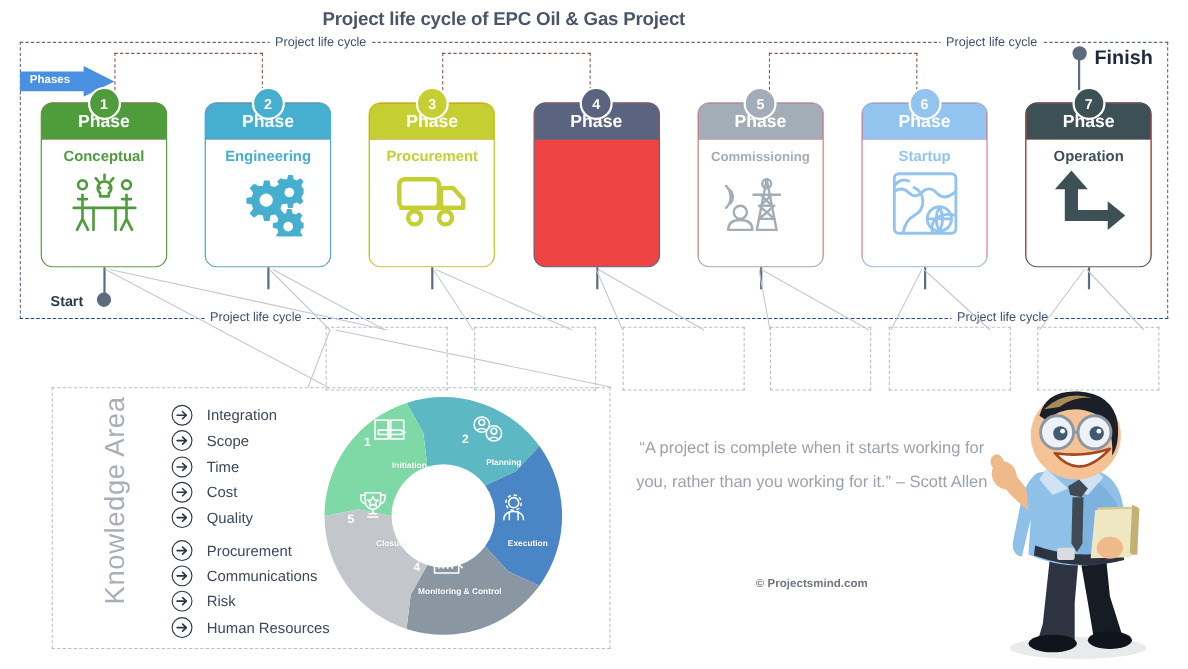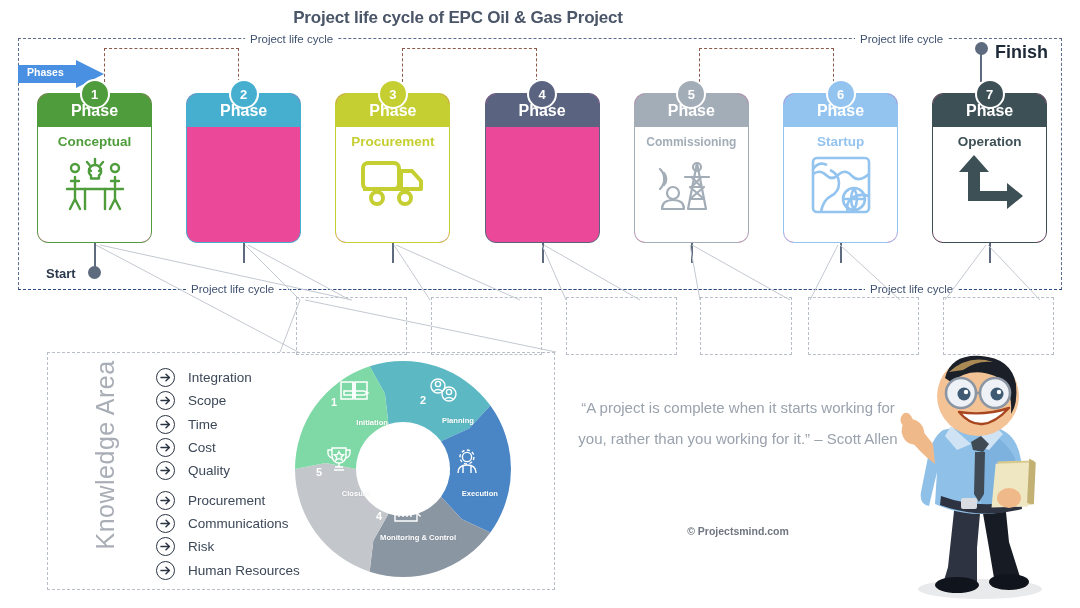--- a/index.html
+++ b/index.html
@@ -40,21 +40,21 @@
   
   #phases-arrow{left:0;top:60px;width:86px;height:28px;margin-left:18px;}
   #phases-arrow .txt{
     position:absolute;left:9px;top:6px;color:#fff;
     font-size:10.5px;font-weight:bold;
   }
 
   
   .card{
     width:115px;height:150px;top:93px;
-    border-radius:11px;background:#ec4899;
+    border-radius:11px;background:#ef4444;
     box-sizing:border-box;overflow:hidden;
   }
   .card .hdr{
     height:33px;width:100%;
     display:flex;align-items:center;justify-content:center;
     color:#fff;font-size:16px;font-weight:bold;
     box-sizing:border-box;
   }
   .card .body{
     height:117px;display:flex;flex-direction:column;
@@ -178,20 +178,31 @@
             <path d="M12 22 v10 M12 34 v10 M12 44 l-5 10 M12 44 l5 10 M8 26 h8"></path>
             <path d="M52 22 v10 M52 34 v10 M52 44 l-5 10 M52 44 l5 10 M48 26 h8"></path>
             <path d="M22 34 v20 M42 34 v20"></path>
           </svg></div>
       </div>
     </div>
     <div class="abs bubble" style="background: rgb(79, 156, 60); left: 79.5px;">1</div>
     <div class="abs stub" style="left: 94px; height: 28px;"></div>
     <div class="abs card" style="left: 186.2px; border: 1.6px solid rgb(70, 175, 208);">
       <div class="hdr" style="background: rgb(70, 175, 208);">Phase</div>
+      <div class="body">
+        <div class="nm" style="color: rgb(70, 175, 208); font-size: 13.5px;">Engineering</div>
+        <div class="ico"><svg width="64" height="60" viewBox="0 0 64 60" fill="#46afd0">
+            <path d="M23 14 l4 0 1 -5 5 0 1 5 4 1 4 -3 4 4 -3 4 1 4 5 1 0 5 -5 1 -1 4 3 4 -4 4 -4 -3 -4 1 -1 5 -5 0 -1 -5 -4 -1 -4 3 -4 -4 3 -4 -1 -4 -5 -1 0 -5 5 -1 1 -4 -3 -4 4 -4z"></path>
+            <circle cx="30" cy="27" r="6" fill="#fff"></circle>
+            <path d="M46 8 l3 0 1 -4 4 0 1 4 3 1 3 -2 3 3 -2 3 1 3 4 1 0 4 -4 1 -1 3 2 3 -3 3 -3 -2 -3 1 -1 4 -4 0 -1 -4 -3 -1 -3 2 -3 -3 2 -3 -1 -3 -4 -1 0 -4 4 -1 1 -3 -2 -3 3 -3z"></path>
+            <circle cx="51" cy="20" r="4.4" fill="#fff"></circle>
+            <path d="M45 39 l3 0 1 -4 4 0 1 4 3 1 3 -2 3 3 -2 3 1 3 4 1 0 4 -4 1 -1 3 2 3 -3 3 -3 -2 -3 1 -1 4 -4 0 -1 -4 -3 -1 -3 2 -3 -3 2 -3 -1 -3 -4 -1 0 -4 4 -1 1 -3 -2 -3 3 -3z"></path>
+            <circle cx="50" cy="51" r="4.4" fill="#fff"></circle>
+          </svg></div>
+      </div>
     </div>
     <div class="abs bubble" style="background: rgb(70, 175, 208); left: 228.7px;">2</div>
     <div class="abs stub" style="left: 243.2px; height: 20px;"></div>
     <div class="abs card" style="left: 335.4px; border: 1.6px solid rgb(197, 207, 50);">
       <div class="hdr" style="background: rgb(197, 207, 50);">Phase</div>
       <div class="body">
         <div class="nm" style="color: rgb(197, 207, 50); font-size: 13.5px;">Procurement</div>
         <div class="ico"><svg width="66" height="54" viewBox="0 0 66 54" fill="none" stroke="#c5cf32" stroke-width="4" stroke-linejoin="round">
             <rect x="3" y="8" width="36" height="26" rx="5"></rect>
             <path d="M41 16 h11 l9 10 v8 h-20 z" stroke-linecap="round"></path>

